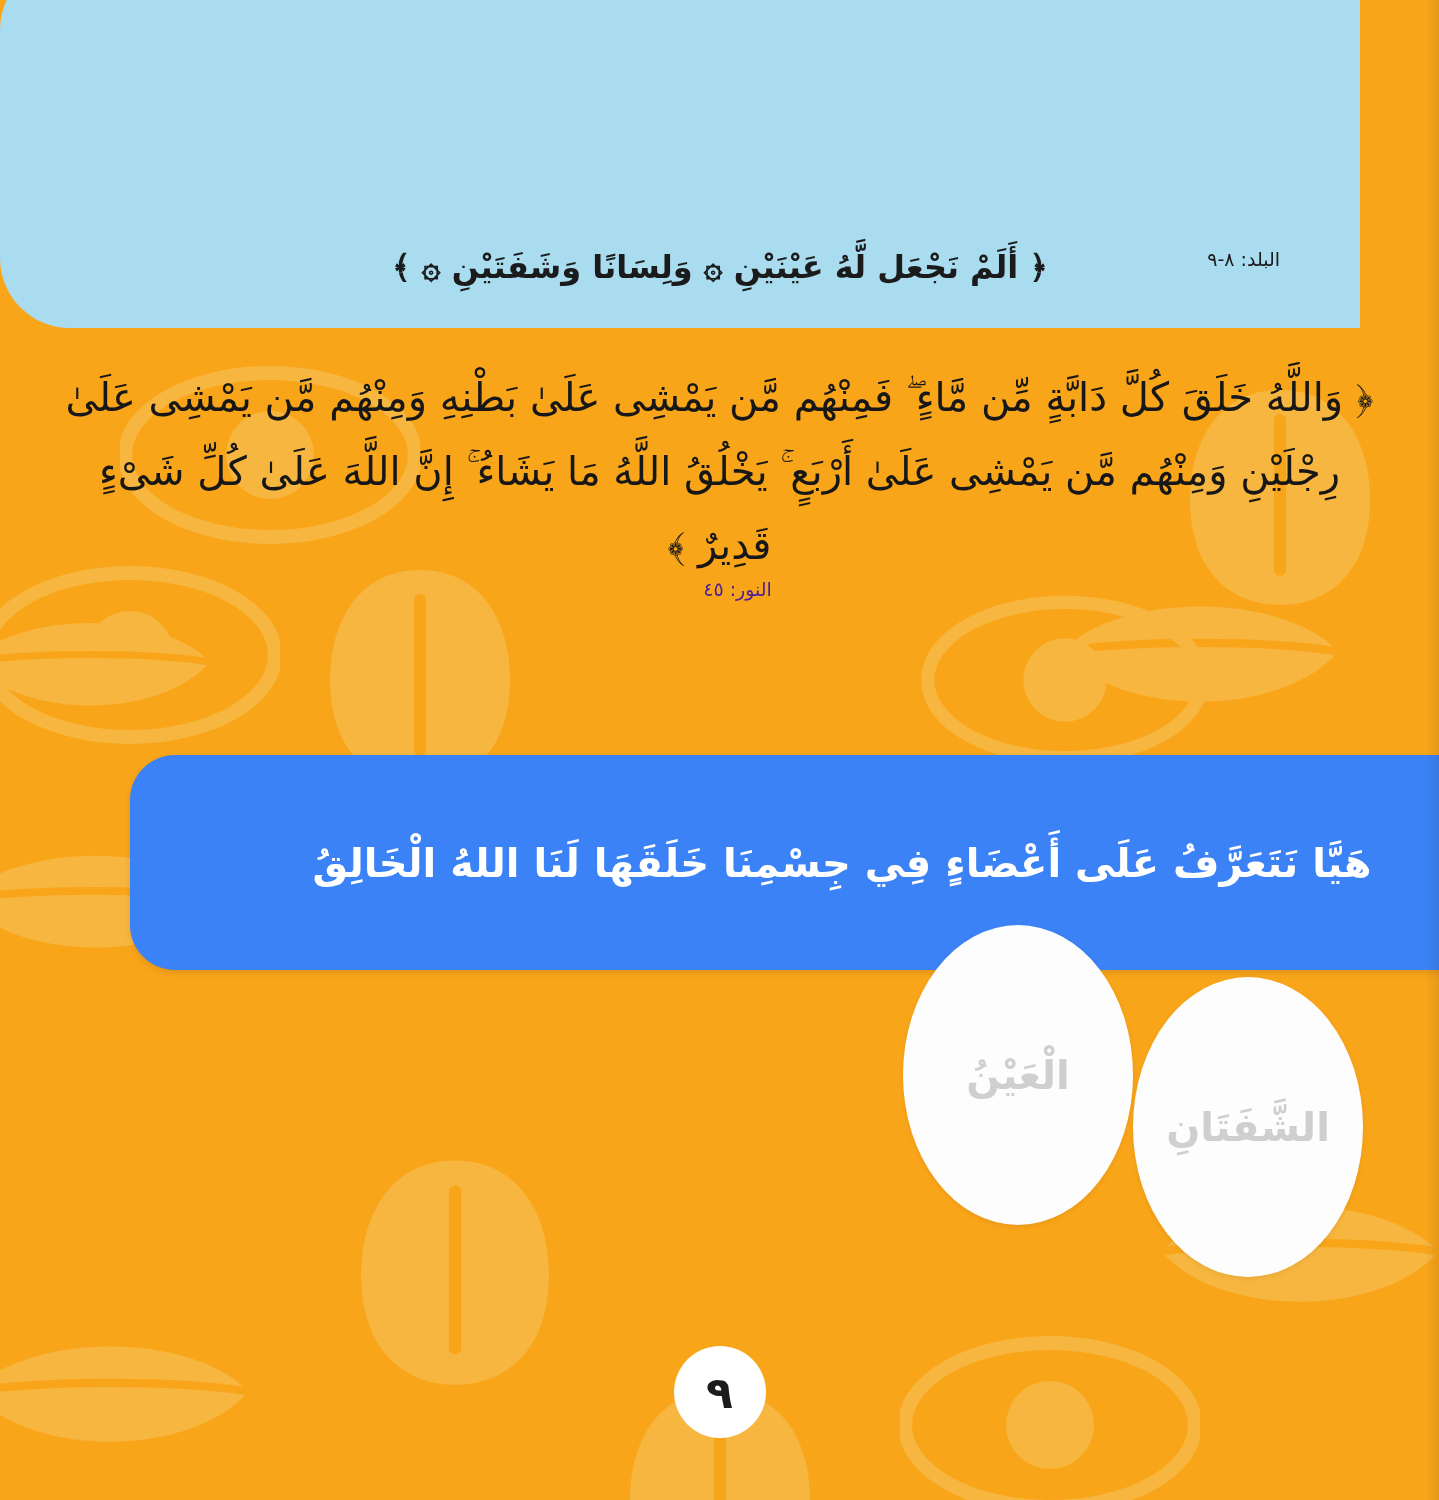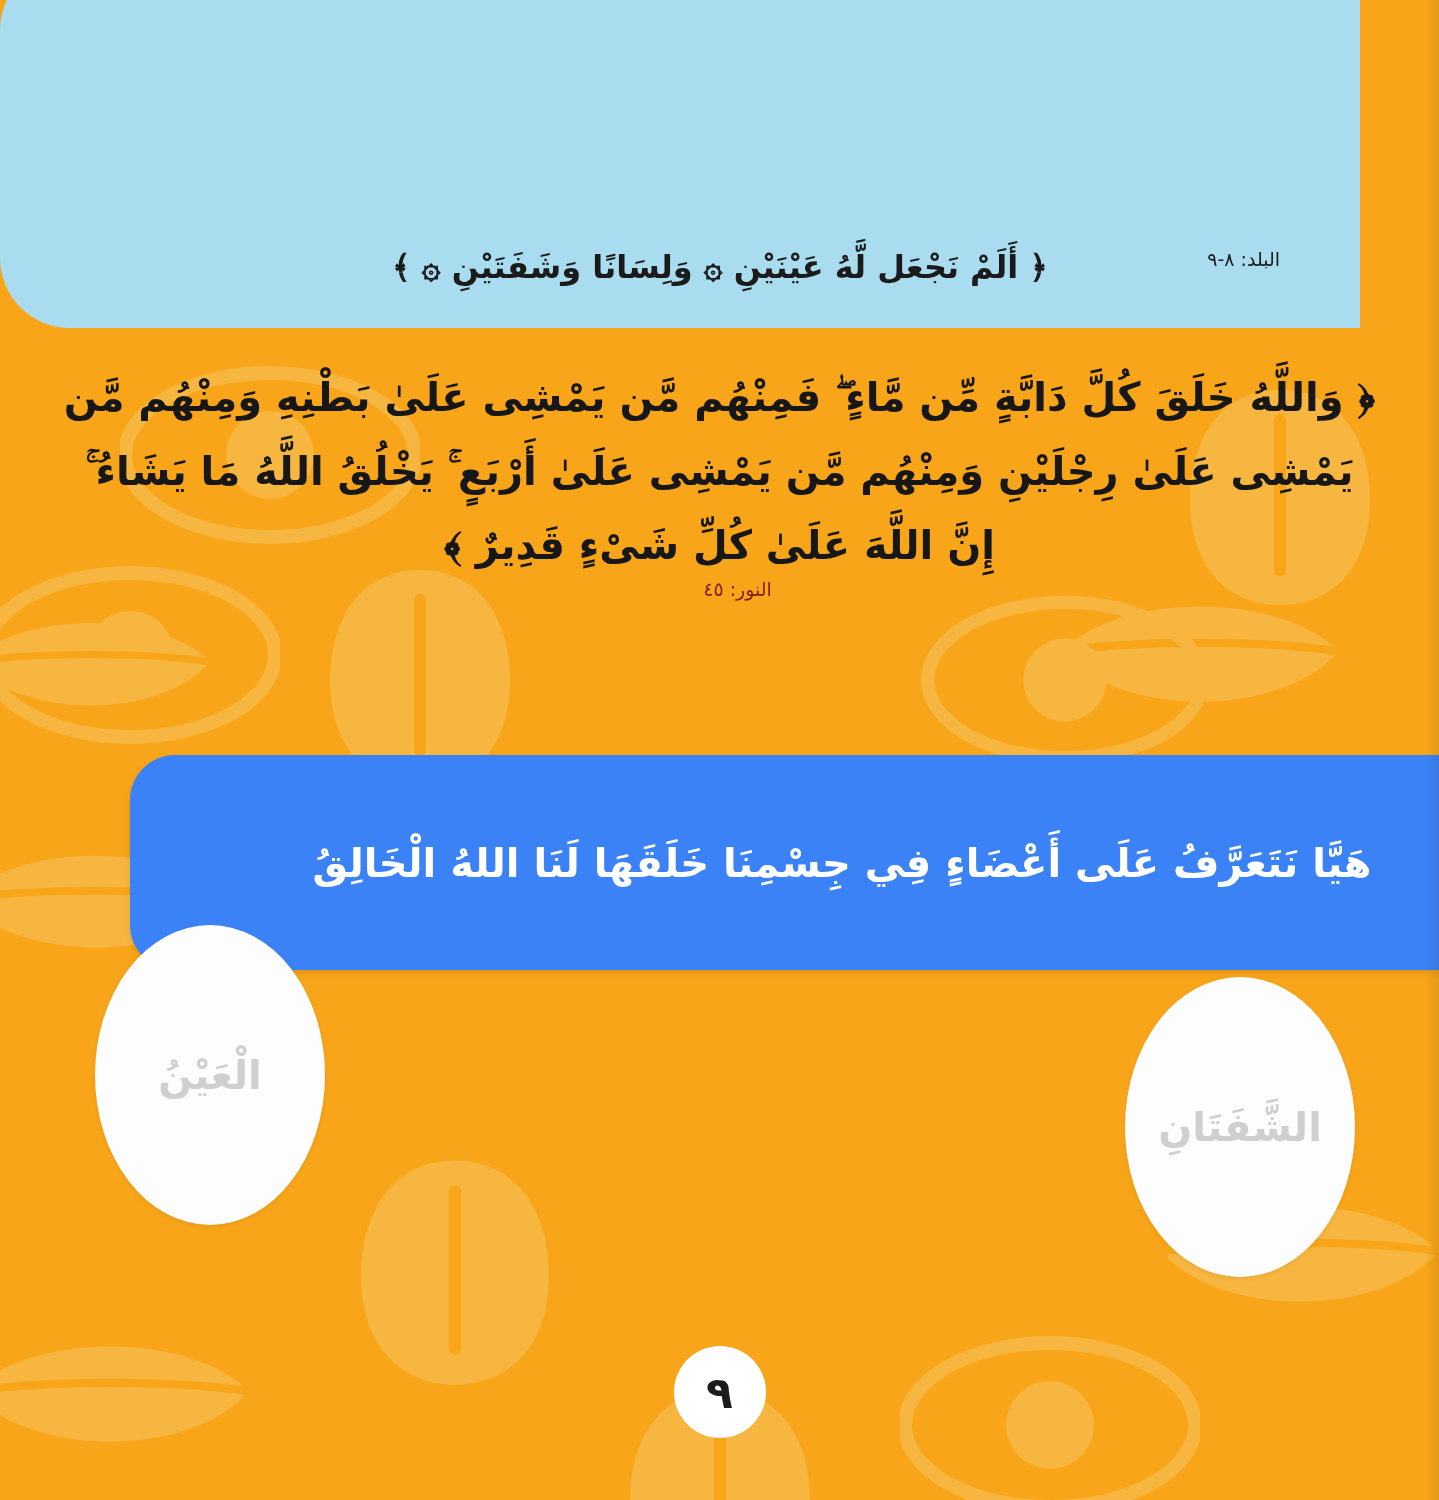--- a/index.html
+++ b/index.html
@@ -72,28 +72,28 @@
     position: absolute;
     top: 360px;
     right: 60px;
     left: 60px;
     text-align: center;
     direction: rtl;
   }
   .ayah-orange {
     font-family: "DejaVu Sans", "Liberation Serif", serif;
     font-size: 40px;
-    font-weight: 700;
+    font-weight: 400;
     color: #171717;
     line-height: 1.85;
   }
   .ayah-ref-orange {
     font-size: 19px;
     font-family: "DejaVu Sans", sans-serif;
-    color: #7f1d1d;
+    color: #4c1d95;
     margin-left: 36px;
   }
 
   
   .red-bar {
     position: absolute;
     top: 755px;
     left: 130px;
     width: 1424px;
     height: 215px;
@@ -114,26 +114,26 @@
     direction: rtl;
     padding: 0 28px;
     line-height: 1.6;
     text-align: center;
   }
 
   
   .circles {
     position: absolute;
     top: 925px;
-    left: 95px;
+    left: 103px;
     width: 1260px;
     height: 330px;
     display: flex;
     flex-direction: row-reverse;
-    justify-content: space-between;
+    justify-content: flex-end;
     align-items: flex-start;
     direction: rtl;
   }
   .circle {
     width: 230px;
     height: 300px;
     border-radius: 50%;
     background: #fdfdfd;
     display: flex;
     align-items: center;

